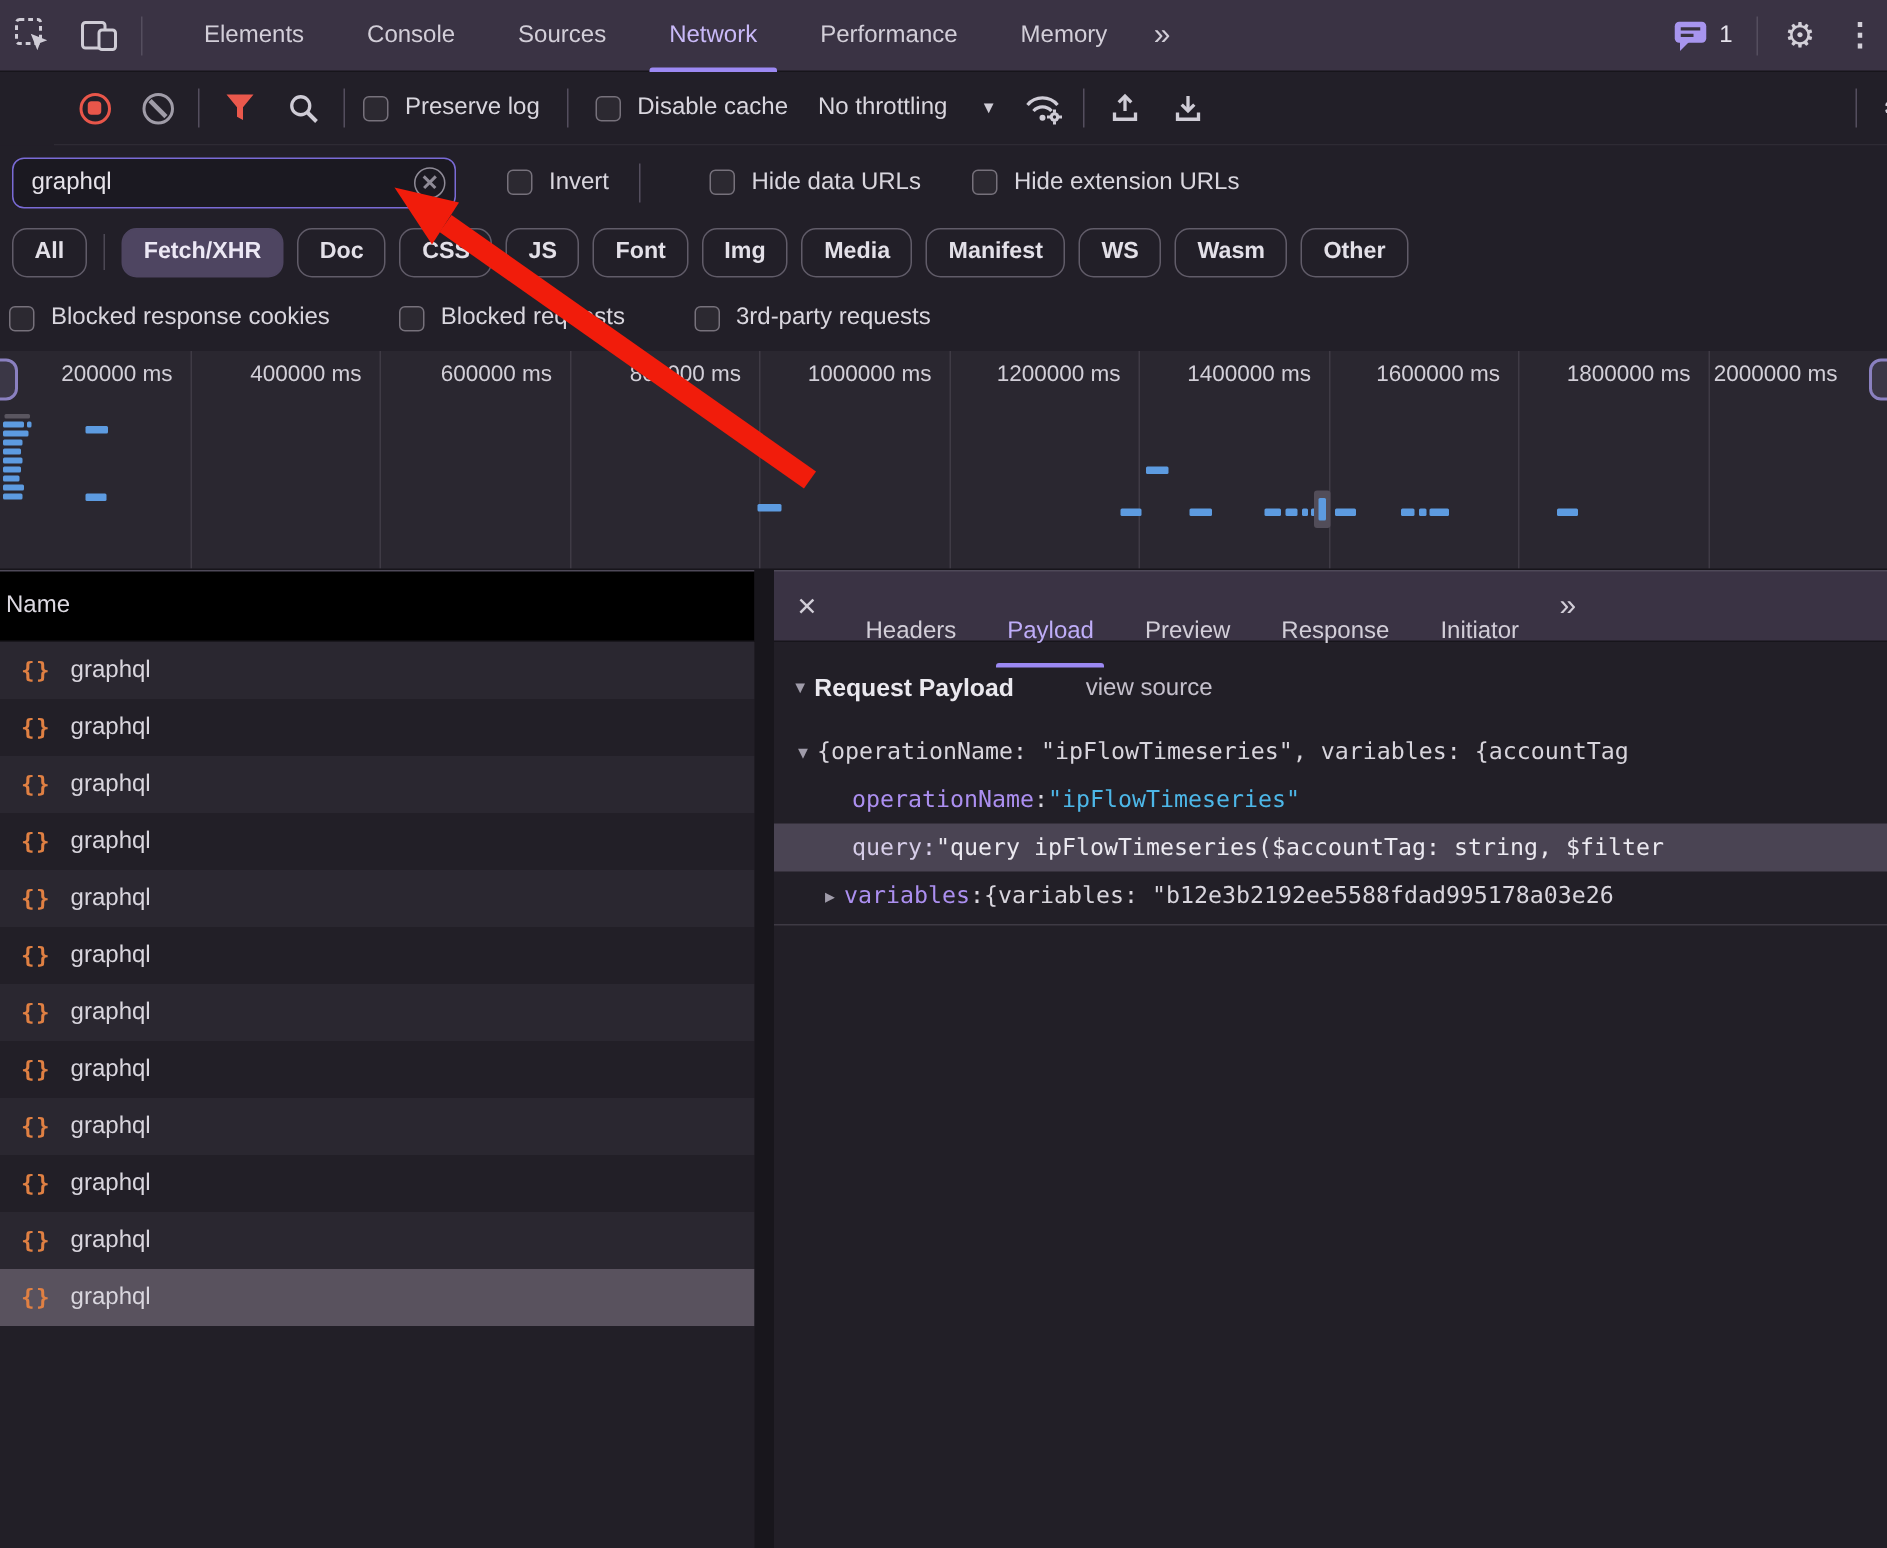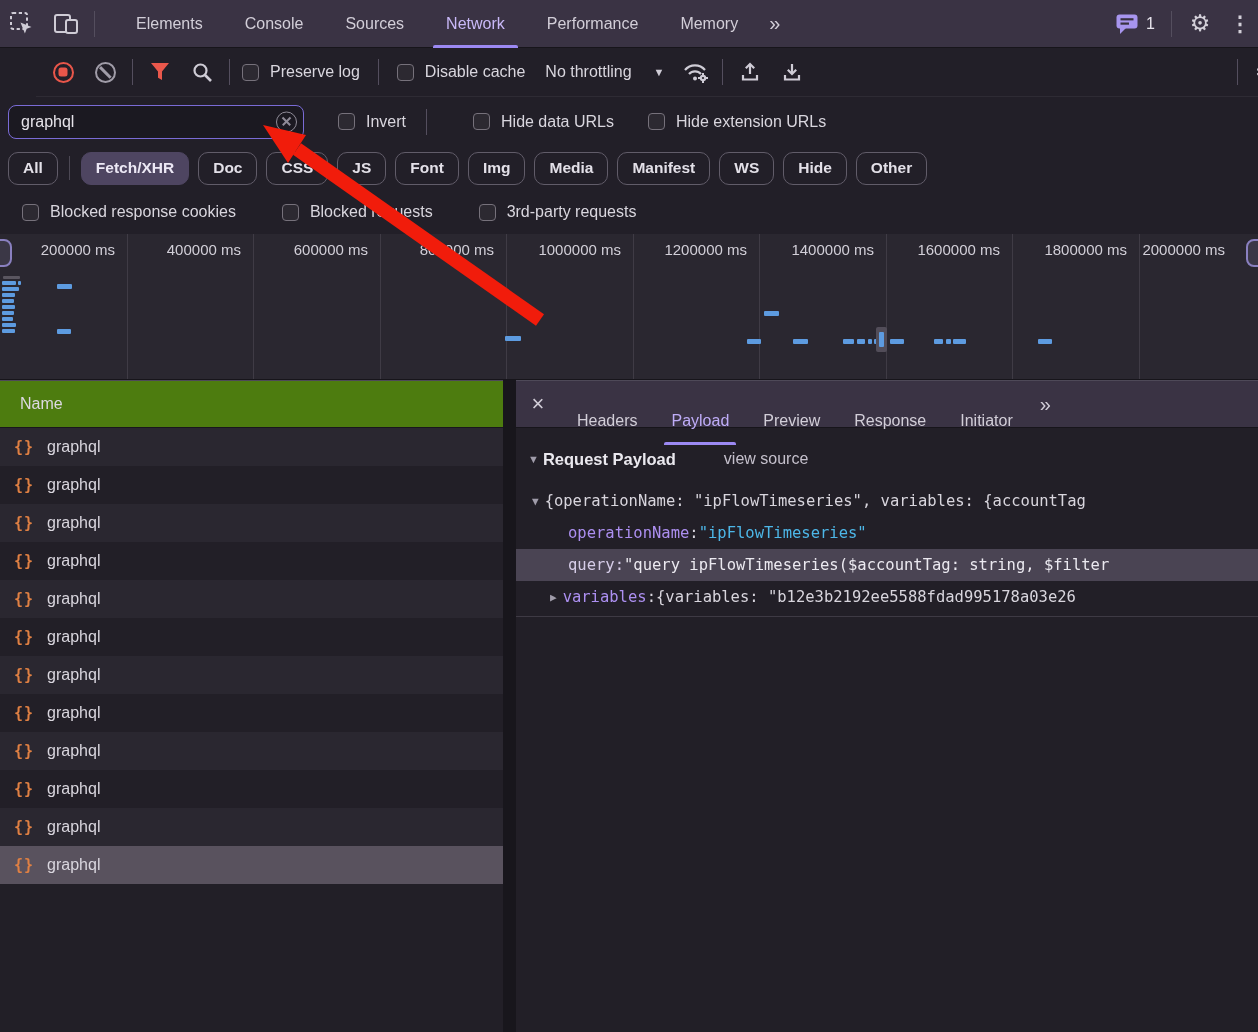--- a/index.html
+++ b/index.html
@@ -57,39 +57,39 @@
   
   .chiprow { position:absolute; left:0; top:146px; width:1258px; height:44px; background:#221f28;
     display:flex; align-items:center; gap:9px; padding-left:8px; }
   .chip { height:33px; display:flex; align-items:center; padding:0 14px; border:1px solid #615c69;
     border-radius:10px; font-size:15.5px; font-weight:bold; color:#e3e0e8; background:transparent; }
   .chip.active { background:#4e4561; border-color:#4e4561; color:#ece8f5; }
   .chip-divider { width:1px; height:24px; background:#4c4854; margin:0 2px; }
 
   
   .checkrow { position:absolute; left:0; top:190px; width:1258px; height:44px; background:#221f28;
-    display:flex; align-items:center; gap:34px; padding-left:16px; }
+    display:flex; align-items:center; gap:34px; }
 
   
   .timeline { position:absolute; left:0; top:234px; width:1258px; height:146px; background:#2a2730;
     border-bottom:1px solid #17151b; overflow:hidden; }
   .tl-grid { position:absolute; top:0; bottom:0; width:1px; background:#3f3b45; }
   .tl-label { position:absolute; top:7px; width:118px; text-align:right; font-size:15px; color:#d2cfd8; white-space:nowrap; }
   .tl-bar { position:absolute; border-radius:1px; }
   .tl-bar.blue { background:#5d9be0; }
   .tl-bar.gray { background:#5a5660; }
   .tl-bar.box  { background:#524d59; border-radius:2px; }
   .tl-pill { position:absolute; top:5px; width:22px; height:28px; border:2px solid #8a80c0; border-radius:8px; background:#3b3746; }
 
   
   .main { position:absolute; left:0; top:380px; width:1258px; height:652px; }
   .left-panel { position:absolute; left:0; top:0; width:503px; height:652px; background:#221f27; }
   .panel-gutter { position:absolute; left:503px; top:0; width:13px; height:652px; background:#18161c; }
-  .name-header { height:48px; background:#4d7c0f; border-top:1px solid #4e4958; border-bottom:1px solid #19171d;
-    display:flex; align-items:center; padding-left:20px; font-size:16px; color:#dcd9e1; }
+  .name-header { height:48px; background:#000000; border-top:1px solid #4e4958; border-bottom:1px solid #19171d;
+    display:flex; align-items:center; padding-left:4px; font-size:16px; color:#dcd9e1; }
   .req-rows { position:absolute; left:0; top:48px; width:503px; bottom:0; }
   .req-row { height:38px; display:flex; align-items:center; gap:13px; padding-left:14px;
     font-size:16px; color:#d9d6de; white-space:nowrap; }
   .req-row.striped { background:#2a2730; }
   .req-row.selected { background:#59525e; }
   .json-icon { color:#e08043; font-family:"DejaVu Sans Mono", monospace; font-weight:bold; font-size:15px; letter-spacing:1px; }
 
   
   .right-panel { position:absolute; left:516px; top:0; width:742px; height:652px; background:#221f27; overflow:hidden; }
   .detail-tabbar { height:48px; background:#3a3344; border-top:1px solid #4e4958; border-bottom:1px solid #17151b;
@@ -265,21 +265,21 @@
       <div class="chip-divider"></div>
       <div class="chip active">Fetch/XHR</div>
       <div class="chip">Doc</div>
       <div class="chip">CSS</div>
       <div class="chip">JS</div>
       <div class="chip">Font</div>
       <div class="chip">Img</div>
       <div class="chip">Media</div>
       <div class="chip">Manifest</div>
       <div class="chip">WS</div>
-      <div class="chip">Hide</div>
+      <div class="chip">Wasm</div>
       <div class="chip">Other</div>
     </div>
 
   <div class="checkrow">
       <div class="checkline">
         <span class="cbox"></span>
         <span>Blocked response cookies</span>
       </div>
       <div class="checkline">
         <span class="cbox"></span>

